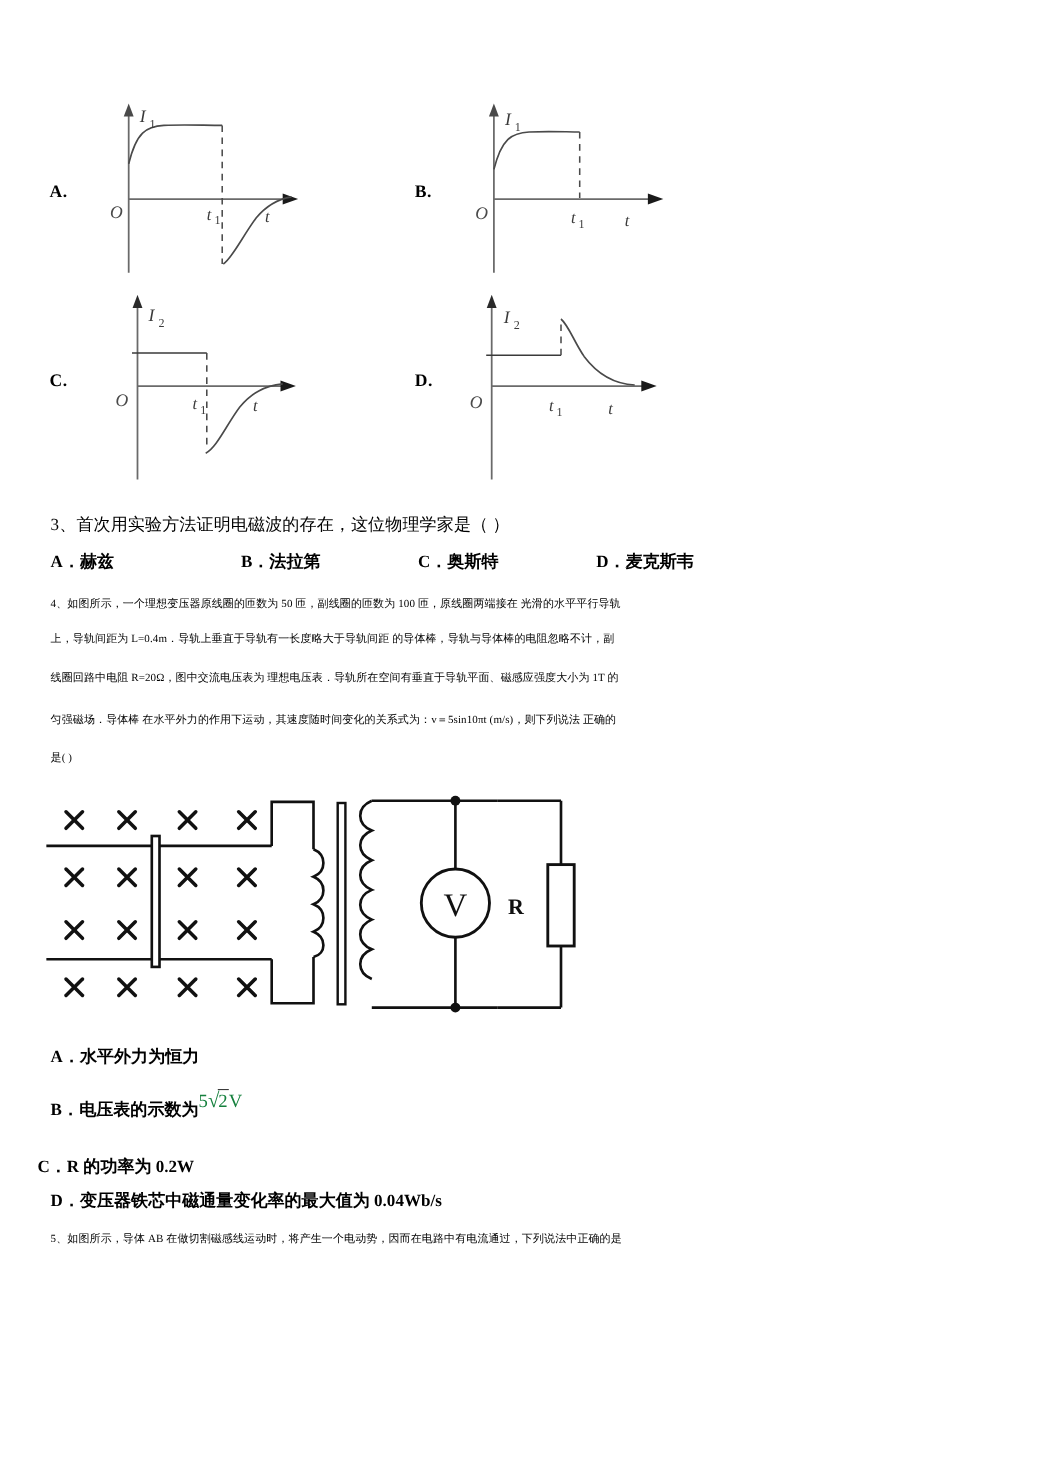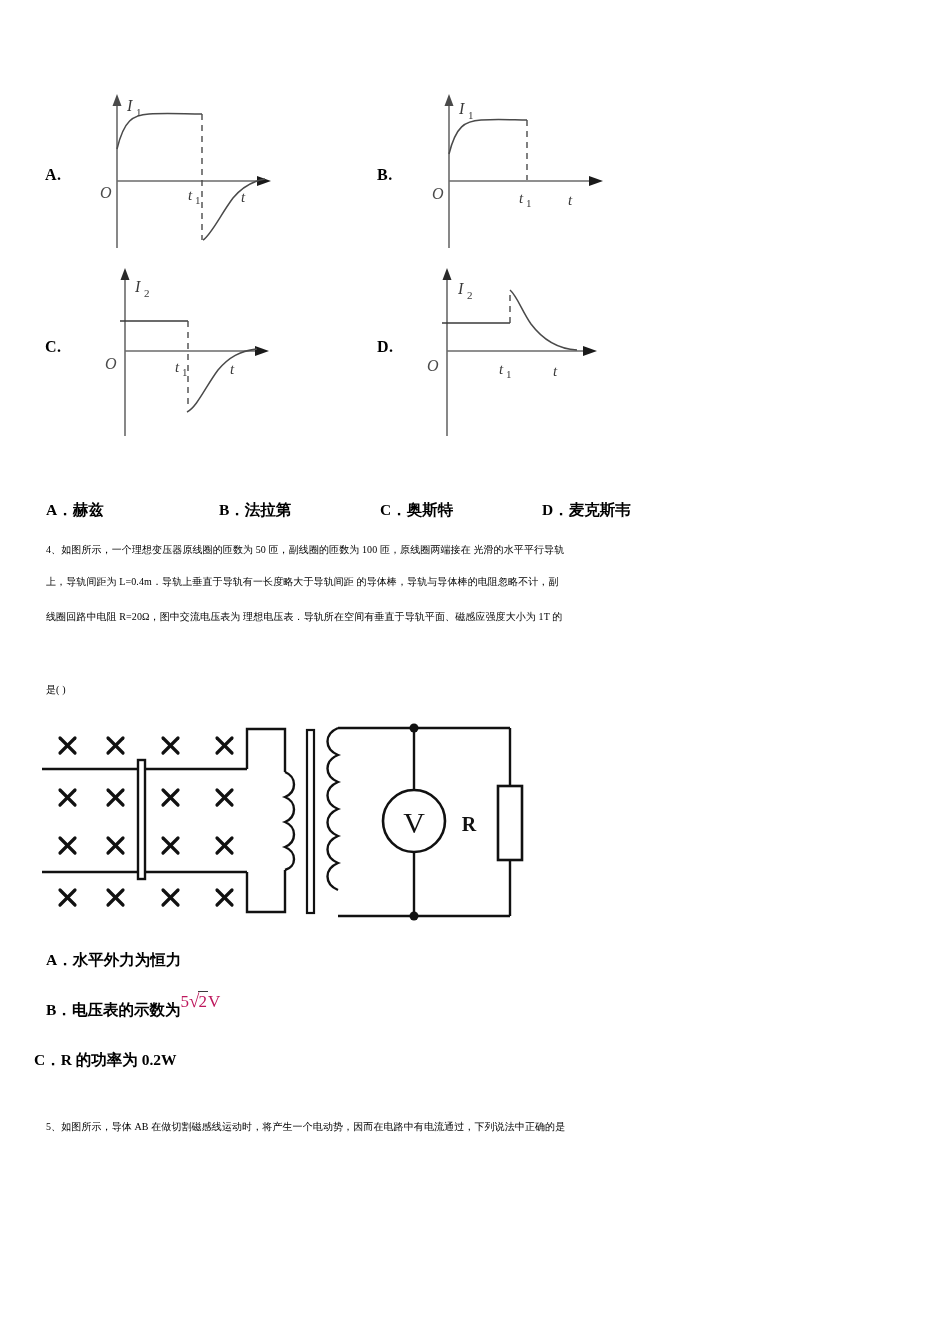--- a/index.html
+++ b/index.html
@@ -86,21 +86,21 @@
     display: inline-block;
     min-width: 26px;
     font-weight: bold;
   }
   .sqrt-expr {
     font-family: "Liberation Serif", serif;
     font-weight: normal;
     font-size: 17px;
     position: relative;
     top: -8px;
-    color: #be185d;
+    color: #15803d;
   }
   .sqrt-expr .rad {
     border-top: 1px solid #3a3a3a;
     padding: 0 1px 0 0;
     margin-left: -1px;
   }
 
   
   .circuit {
     position: absolute;
@@ -194,37 +194,39 @@
         <text x="51" y="28" font-size="16" font-style="italic" fill="#3a3a3a">I</text>
         <text x="60" y="33" font-size="11" fill="#3a3a3a">2</text>
         <text x="20" y="105" font-size="16" font-style="italic" fill="#4a4a4a">O</text>
         <text x="92" y="108" font-size="15" font-style="italic" fill="#3a3a3a">t</text>
         <text x="99" y="112" font-size="11" fill="#3a3a3a">1</text>
         <text x="146" y="110" font-size="15" font-style="italic" fill="#3a3a3a">t</text>
       </svg>
     </div>
   </div>
 
+  <div class="q-line q-head" style="left:46px; top:468px;">3、首次用实验方法证明电磁波的存在，这位物理学家是（      ）</div>
 
   <div class="ans-row" style="left:46px; top:500px;">
     <span class="lbl">A．</span><span>赫兹</span>
   </div>
   <div class="ans-row" style="left:219px; top:500px;font-family:Liberation Serif, serif;">
     <span class="lbl">B．</span><span>法拉第</span>
   </div>
   <div class="ans-row" style="left:380px; top:500px;">
     <span class="lbl">C．</span><span>奥斯特</span>
   </div>
   <div class="ans-row" style="left:542px; top:500px;">
     <span class="lbl">D．</span><span>麦克斯韦</span>
   </div>
 
   <div class="q-line q-body" style="left:46px; top:540px;">4、如图所示，一个理想变压器原线圈的匝数为 50 匝，副线圈的匝数为 100 匝，原线圈两端接在 光滑的水平平行导轨</div>
   <div class="q-line q-body" style="left:46px; top:572px;">上，导轨间距为 L=0.4m．导轨上垂直于导轨有一长度略大于导轨间距 的导体棒，导轨与导体棒的电阻忽略不计，副</div>
   <div class="q-line q-body" style="left:46px; top:607px;">线圈回路中电阻 R=20Ω，图中交流电压表为 理想电压表．导轨所在空间有垂直于导轨平面、磁感应强度大小为 1T 的</div>
+  <div class="q-line q-body" style="left:46px; top:645px;">匀强磁场．导体棒 在水平外力的作用下运动，其速度随时间变化的关系式为：v＝5sin10πt (m/s)，则下列说法 正确的</div>
   <div class="q-line q-body" style="left:46px; top:680px;">是(      )</div>
 
   <div class="circuit">
     <svg width="500" height="225" viewBox="0 0 500 225">
 
       <g stroke="#111111" stroke-width="3.2" stroke-linecap="round">
 
         <line x1="18" y1="26" x2="33" y2="41"></line>
           <line x1="33" y1="26" x2="18" y2="41"></line>
         <line x1="66" y1="26" x2="81" y2="41"></line>
@@ -320,16 +322,19 @@
   </div>
 
   <div class="opt-line" style="left:46px; top:998px;">
     <span class="opt-tag">B．</span><span>电压表的示数为</span><span class="sqrt-expr">5<span style="font-size:19px;">√</span><span class="rad">2</span>V</span>
   </div>
 
   <div class="opt-line" style="left:34px; top:1050px;">
     <span class="opt-tag">C．</span><span>R 的功率为 0.2W</span>
   </div>
 
+  <div class="opt-line" style="left:46px; top:1081px;">
+    <span class="opt-tag">D．</span><span>变压器铁芯中磁通量变化率的最大值为 0.04Wb/s</span>
+  </div>
 
   <div class="q-line q-body" style="left:46px; top:1117px;">5、如图所示，导体 AB 在做切割磁感线运动时，将产生一个电动势，因而在电路中有电流通过，下列说法中正确的是</div>
 
 </div>
 
 </body></html>

